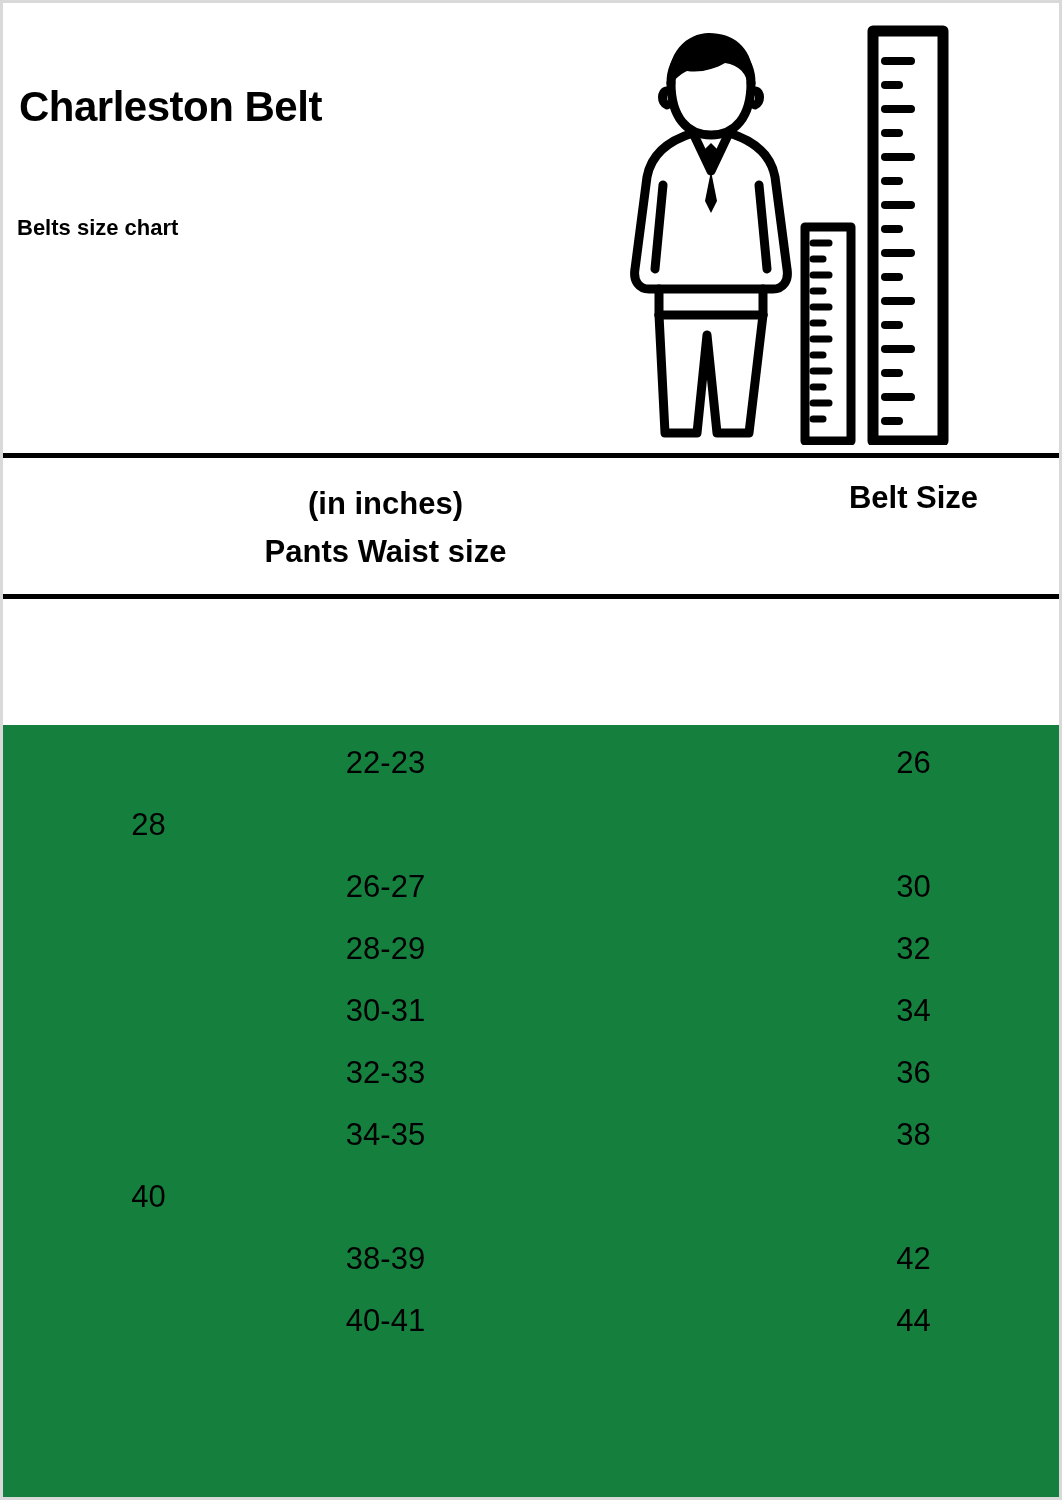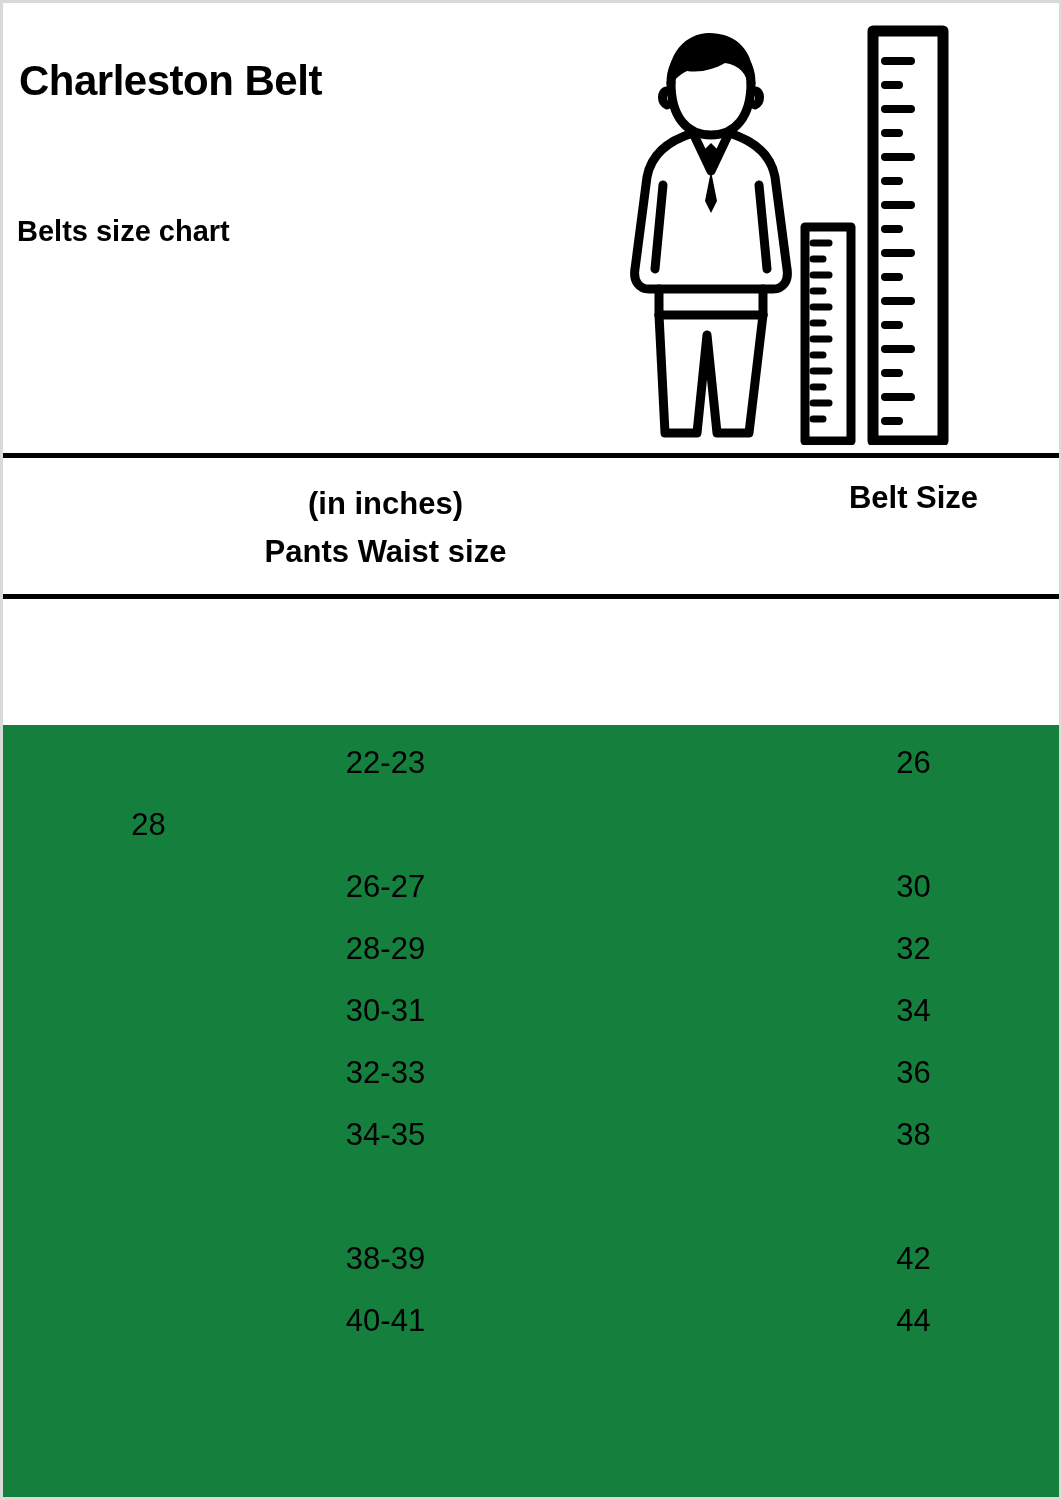--- a/index.html
+++ b/index.html
@@ -21,31 +21,31 @@
   }
   
   .header {
     position: relative;
     height: 450px;
     box-sizing: border-box;
   }
   .title {
     position: absolute;
     left: 16px;
-    top: 54px;
+    top: 80px;
     font-size: 42px;
     font-weight: bold;
     color: #000000;
     letter-spacing: -0.5px;
   }
   .subtitle {
     position: absolute;
     left: 14px;
     top: 212px;
-    font-size: 29px;
+    font-size: 22px;
     font-weight: bold;
     color: #000000;
   }
   .illustration {
     position: absolute;
     right: 90px;
     top: 22px;
     width: 340px;
     height: 420px;
   }
@@ -227,20 +227,21 @@
       </div>
       <div class="row">
         <div class="cell-waist">32-33</div>
         <div class="cell-belt">36</div>
       </div>
       <div class="row">
         <div class="cell-waist">34-35</div>
         <div class="cell-belt">38</div>
       </div>
       <div class="row">
+        <div class="cell-belt">40</div>
       </div>
       <div class="row">
         <div class="cell-waist">38-39</div>
         <div class="cell-belt">42</div>
       </div>
       <div class="row">
         <div class="cell-waist">40-41</div>
         <div class="cell-belt">44</div>
       </div>
     </div>

